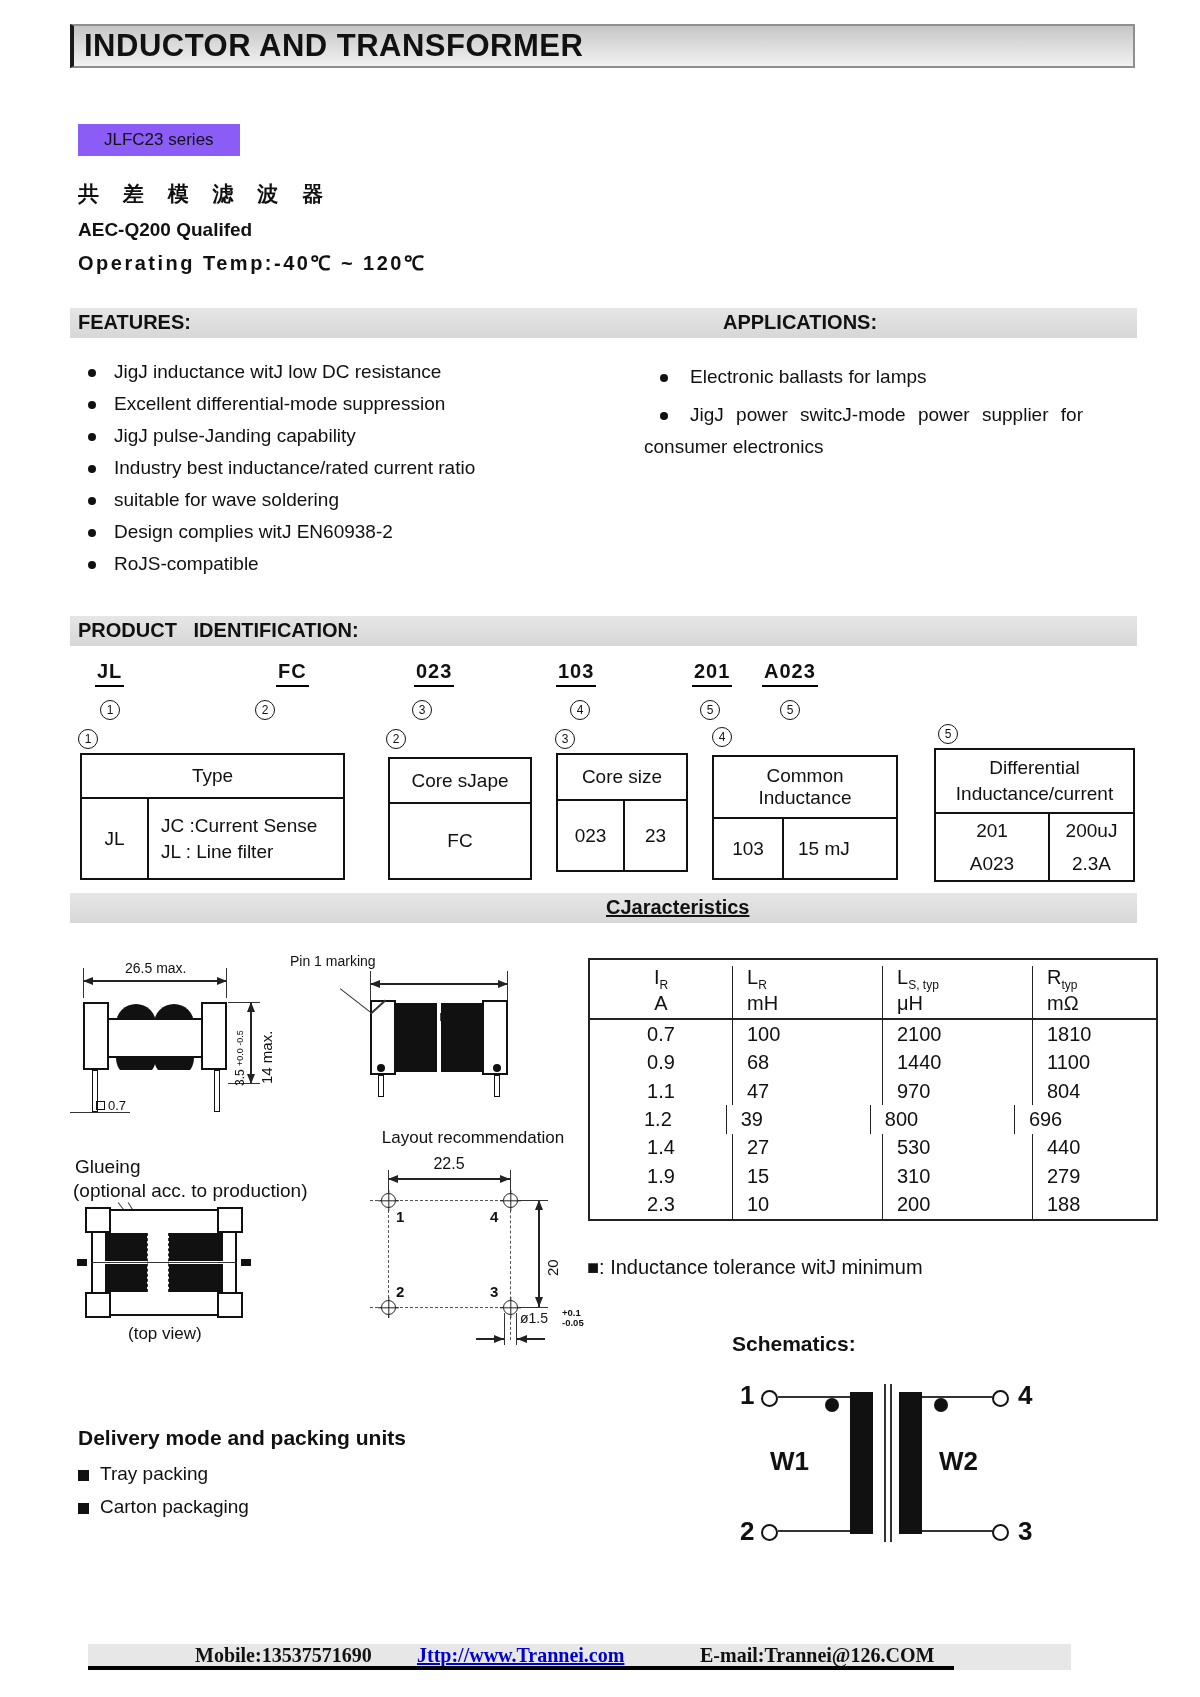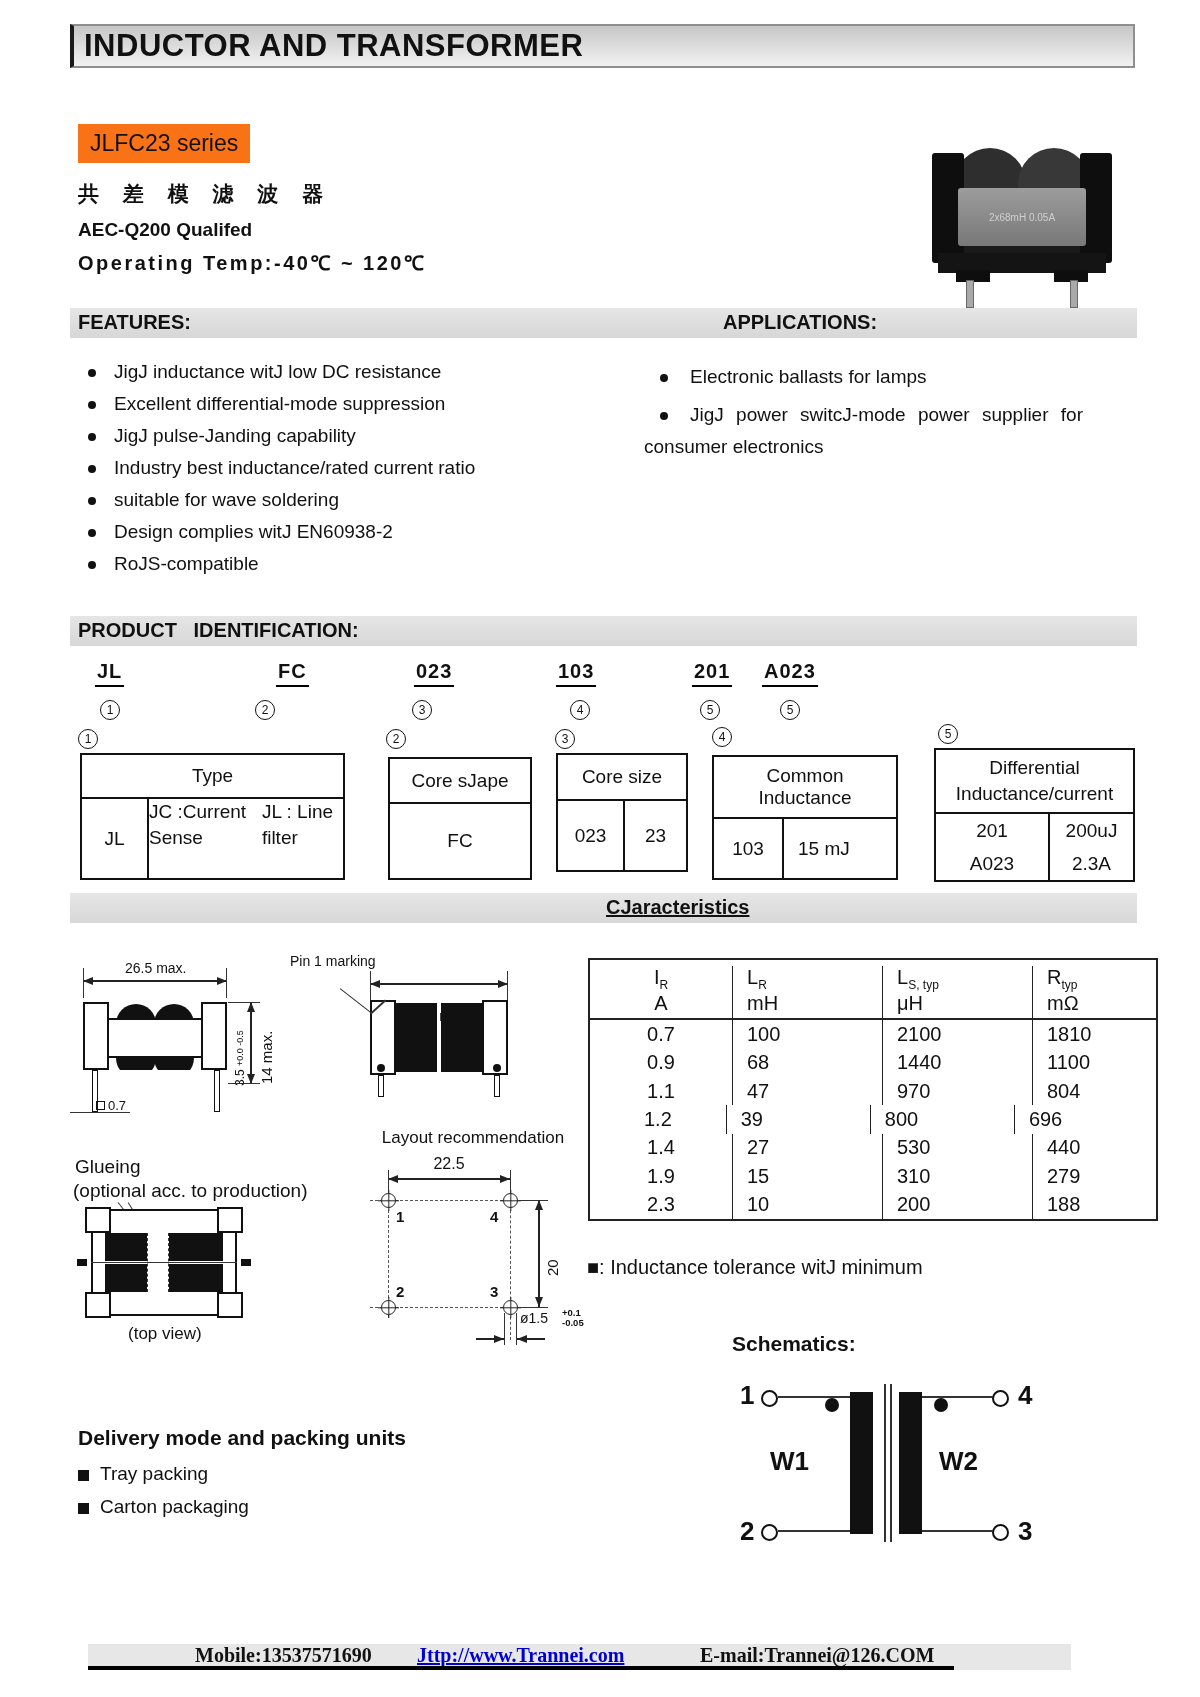--- a/index.html
+++ b/index.html
@@ -78,40 +78,25 @@
 </style>
 </head>
 <body>
 
 <div class="page">
 
   <div class="titlebox">
     <span>INDUCTOR AND TRANSFORMER</span>
   </div>
 
-  <div class="abs b" style="left:78px;top:124px;background:#f97316;padding:6px 12px;font-size:23px;font-weight:normal;">JLFC23 series</div>
+  <div class="abs b" style="left:78px;top:124px;background:#8b5cf6;padding:6px 26px;font-size:17px;font-weight:normal;">JLFC23 series</div>
   <div class="abs b" style="left:78px;top:180px;font-size:21px;letter-spacing:9px;">共 差 模 滤 波 器</div>
   <div class="abs b" style="left:78px;top:219px;font-size:19px;">AEC-Q200 Qualifed</div>
   <div class="abs b" style="left:78px;top:249px;font-size:20px;letter-spacing:2.5px;">Operating Temp:-40℃ ~ 120℃</div>
 
-  <div class="abs" style="left:932px;top:148px;width:180px;height:158px;">
-    <div class="abs" style="left:22px;top:0;width:72px;height:72px;border-radius:50%;background:#2e2e2e;"></div>
-    <div class="abs" style="left:86px;top:0;width:72px;height:72px;border-radius:50%;background:#383838;"></div>
-    <div class="abs" style="left:20px;top:55px;width:140px;height:62px;background:#1a1a1a;"></div>
-    <div class="abs" style="left:0;top:5px;width:32px;height:110px;background:#0e0e0e;border-radius:3px;"></div>
-    <div class="abs" style="left:148px;top:5px;width:32px;height:110px;background:#0e0e0e;border-radius:3px;"></div>
-    <div class="abs" style="left:26px;top:40px;width:128px;height:58px;background:linear-gradient(#9c9c9c,#787878);border-radius:3px;display:flex;align-items:center;justify-content:center;">
-      <span style="font-size:10px;color:#cfcfcf;">2x68mH 0.05A</span>
-    </div>
-    <div class="abs" style="left:6px;top:105px;width:168px;height:20px;background:#141414;"></div>
-    <div class="abs" style="left:24px;top:122px;width:34px;height:12px;background:#0e0e0e;"></div>
-    <div class="abs" style="left:122px;top:122px;width:34px;height:12px;background:#0e0e0e;"></div>
-    <div class="abs" style="left:34px;top:132px;width:6px;height:26px;background:#a9a9a9;border:1px solid #666;"></div>
-    <div class="abs" style="left:138px;top:132px;width:6px;height:26px;background:#a9a9a9;border:1px solid #666;"></div>
-  </div>
 
   <div class="secbar" style="top:308px;">
     <span class="lbl" style="left:8px;">FEATURES:</span>
     <span class="lbl" style="left:653px;">APPLICATIONS:</span>
   </div>
 
   <div class="dot" style="left:88px;top:369px;"></div>
   <div class="li" style="left:114px;top:361px;">JigJ inductance witJ low DC resistance</div>
   <div class="dot" style="left:88px;top:401px;"></div>
   <div class="li" style="left:114px;top:393px;">Excellent differential-mode suppression</div>
@@ -153,21 +138,21 @@
   <div class="circ" style="left:78px;top:729px;">1</div>
   <div class="circ" style="left:386px;top:729px;">2</div>
   <div class="circ" style="left:555px;top:729px;">3</div>
   <div class="circ" style="left:712px;top:727px;">4</div>
   <div class="circ" style="left:938px;top:724px;">5</div>
 
   <div class="idt" style="left:80px;top:753px;width:265px;height:127px;">
     <div class="hd" style="height:44px;">Type</div>
     <div class="cellrow" style="height:79px;">
       <div style="width:65px;display:flex;align-items:center;justify-content:center;font-size:19px;">JL</div>
-      <div class="vline" style="flex:1;display:flex;flex-direction:row;justify-content:center;font-size:19px;line-height:26px;">
+      <div class="vline" style="flex:1;display:flex;flex-direction:column;justify-content:center;padding-left:12px;font-size:19px;line-height:26px;">
         <span>JC :Current Sense</span>
         <span>JL : Line filter</span>
       </div>
     </div>
   </div>
 
   <div class="idt" style="left:388px;top:757px;width:144px;height:123px;">
     <div class="hd" style="height:45px;">Core sJape</div>
     <div style="height:74px;display:flex;align-items:center;justify-content:center;font-size:19px;">FC</div>
   </div>

